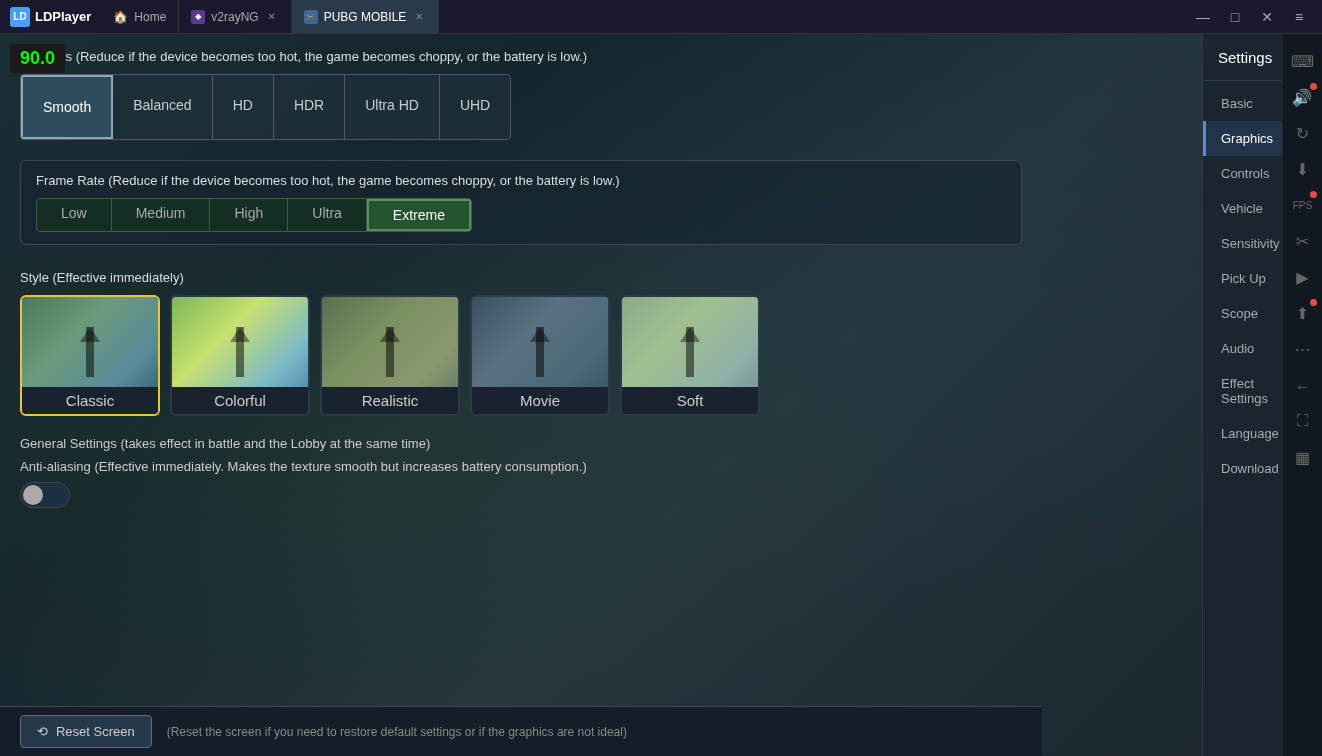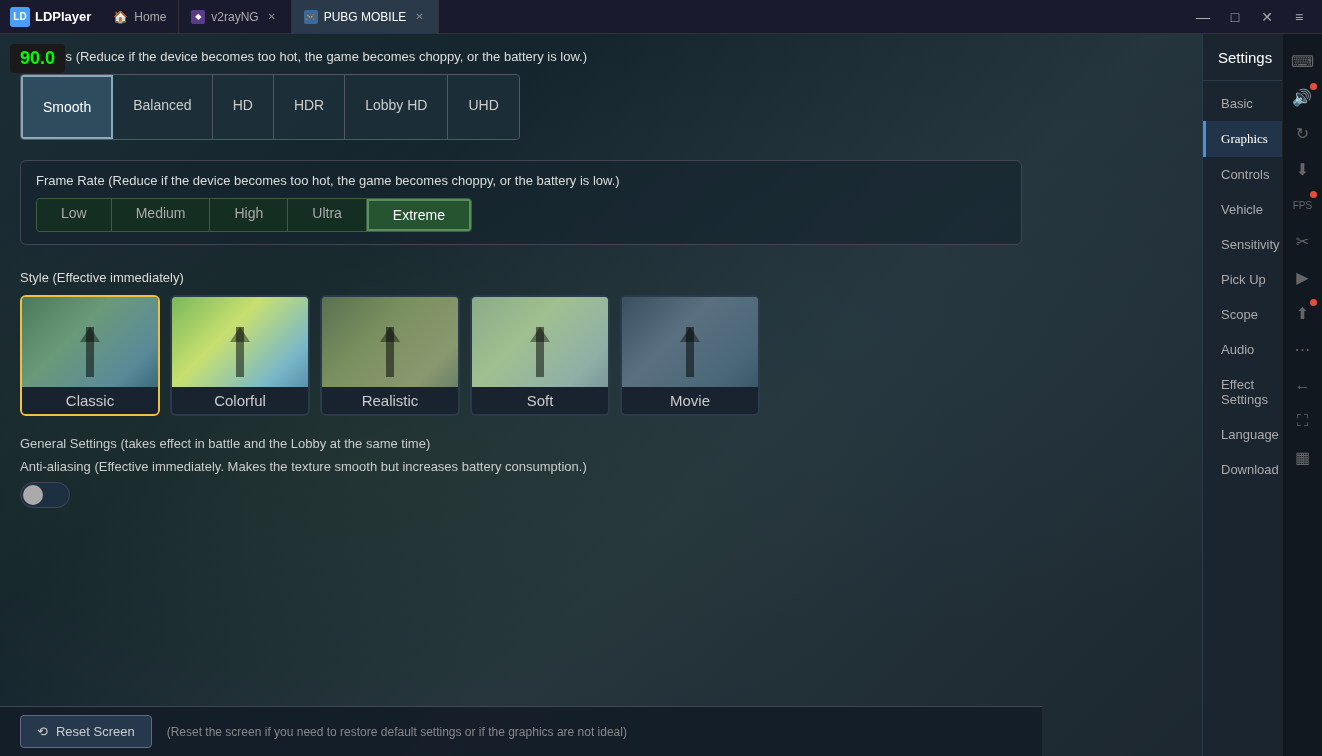--- a/index.html
+++ b/index.html
@@ -425,21 +425,20 @@
       cursor: pointer;
       border-left: 3px solid transparent;
       display: flex;
       align-items: flex-start;
       justify-content: space-between;
     }
     .nav-item.active {
       background: rgba(74, 144, 226, 0.15);
       color: #fff;
       border-left-color: #4a90e2;
-      font-family: Liberation Serif, serif;
     }
     .nav-dot {
       width: 7px; height: 7px;
       background: #e74c3c;
       border-radius: 50%;
     }
   </style>
 </head>
 <body>
 
@@ -480,21 +479,21 @@
     <div class="settings-overlay"></div>
 
     <div class="settings-content">
 
       <div class="section-label">Graphics (Reduce if the device becomes too hot, the game becomes choppy, or the battery is low.)</div>
       <div class="quality-tabs">
         <div class="quality-tab active">Smooth</div>
         <div class="quality-tab">Balanced</div>
         <div class="quality-tab">HD</div>
         <div class="quality-tab">HDR</div>
-        <div class="quality-tab">Lobby HD</div>
+        <div class="quality-tab">Ultra HD</div>
         <div class="quality-tab">UHD</div>
       </div>
 
       <div class="framerate-section">
         <div class="section-label">Frame Rate (Reduce if the device becomes too hot, the game becomes choppy, or the battery is low.)</div>
         <div class="framerate-tabs">
           <div class="framerate-tab">Low</div>
           <div class="framerate-tab">Medium</div>
           <div class="framerate-tab">High</div>
           <div class="framerate-tab">Ultra</div>
@@ -517,30 +516,30 @@
             </div>
             <div class="style-card-label">Colorful</div>
           </div>
           <div class="style-card">
             <div class="style-card-img realistic">
               <div class="tower"></div>
             </div>
             <div class="style-card-label">Realistic</div>
           </div>
           <div class="style-card">
+            <div class="style-card-img movie">
+              <div class="tower"></div>
+            </div>
+            <div class="style-card-label">Movie</div>
+          </div>
+          <div class="style-card">
             <div class="style-card-img soft">
               <div class="tower"></div>
             </div>
             <div class="style-card-label">Soft</div>
-          </div>
-          <div class="style-card">
-            <div class="style-card-img movie">
-              <div class="tower"></div>
-            </div>
-            <div class="style-card-label">Movie</div>
           </div>
         </div>
       </div>
 
       <div class="general-section">
         <div class="general-label">General Settings (takes effect in battle and the Lobby at the same time)</div>
         <div class="anti-alias-label">Anti-aliasing (Effective immediately. Makes the texture smooth but increases battery consumption.)</div>
         <div class="toggle-container">
           <div class="toggle-switch">
             <div class="toggle-knob"></div>

